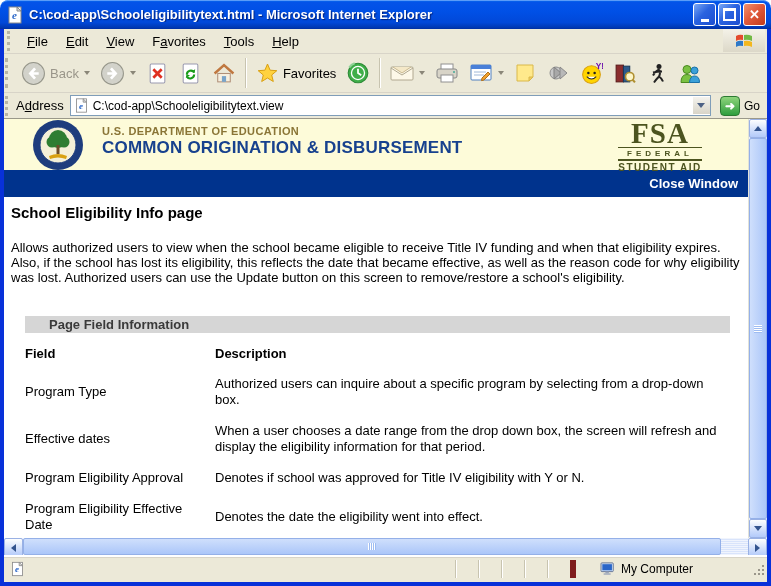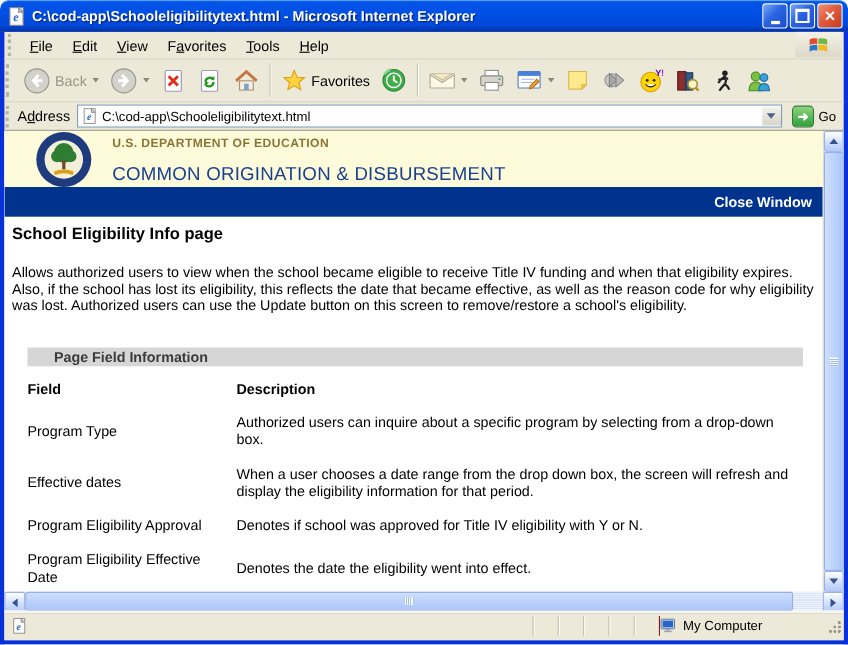--- a/index.html
+++ b/index.html
@@ -51,21 +51,21 @@
 
   
   .viewport{flex:1;display:flex;min-height:0;border-top:1px solid #9a988a;}
   .pagearea{flex:1;background:#fff;overflow:hidden;display:flex;flex-direction:column;min-width:0;}
 
   
   .banner{height:51px;background:#fdfbd9;position:relative;flex:none;}
   .seal{position:absolute;left:28px;top:0;width:52px;height:52px;}
   .banner-text{position:absolute;left:98px;top:6px;}
   .agency{font-size:11px;font-weight:bold;color:#8a7536;letter-spacing:.4px;}
-  .appname{font-size:17px;font-weight:normal;color:#17418e;margin-top:12px;letter-spacing:.2px;}
+  .appname{font-size:17px;font-weight:bold;color:#17418e;margin-top:1px;letter-spacing:.2px;}
   .fsa{position:absolute;right:46px;top:1px;width:84px;text-align:center;color:#4c541f;}
   .fsa-big{font-family:"Liberation Serif",serif;font-weight:bold;font-size:29px;line-height:26px;letter-spacing:1px;}
   .fsa-l1{font-size:8px;font-weight:bold;letter-spacing:4px;border-top:1px solid #4c541f;border-bottom:2px solid #4c541f;padding:1px 0;margin-top:1px;}
   .fsa-l2{font-size:10px;font-weight:bold;letter-spacing:1.5px;margin-top:1px;}
 
   
   .navbar{height:27px;background:#00338d;color:#fff;display:flex;align-items:center;justify-content:flex-end;padding-right:10px;flex:none;}
   .close-window{font-size:13px;font-weight:bold;color:#fff;cursor:pointer;}
 
   
@@ -96,21 +96,21 @@
   .htrack{flex:1;position:relative;}
   .hthumb{position:absolute;left:0;top:0;bottom:0;width:96%;background:linear-gradient(180deg,#cfdffc,#abc6f9);border:1px solid #94b0e8;border-radius:2px;}
   .grip-h{position:absolute;top:4px;bottom:4px;left:50%;width:8px;transform:translateX(-50%);
     background:repeating-linear-gradient(90deg,#fff 0 1px,#9ebcf2 1px 2px);}
 
   
   .statusbar{height:26px;flex:none;background:#ece9d8;border-top:1px solid #fff;box-shadow:inset 0 1px 0 #fff,inset 0 2px 0 #d8d4c8;
     display:flex;align-items:center;padding:0 2px 0 6px;}
   .status-main{flex:1;display:flex;align-items:center;gap:4px;}
   .spane{width:22px;height:18px;border-left:1px solid #c8c4b0;box-shadow:1px 0 0 #fff inset;}
-  .spane-mc{width:150px;height:18px;border-left:1px solid #7f1d1d;display:flex;align-items:center;gap:5px;padding-left:0;}
+  .spane-mc{width:150px;height:18px;border-left:6px solid #7f1d1d;display:flex;align-items:center;gap:5px;padding-left:24px;}
   .spane-mc span{font-size:12px;color:#000;}
   .resize-grip{width:13px;height:13px;margin-left:2px;background:
     radial-gradient(circle at 3px 11px,#9a968a 1.2px,transparent 1.5px),
     radial-gradient(circle at 7px 11px,#9a968a 1.2px,transparent 1.5px),
     radial-gradient(circle at 11px 11px,#9a968a 1.2px,transparent 1.5px),
     radial-gradient(circle at 7px 7px,#9a968a 1.2px,transparent 1.5px),
     radial-gradient(circle at 11px 7px,#9a968a 1.2px,transparent 1.5px),
     radial-gradient(circle at 11px 3px,#9a968a 1.2px,transparent 1.5px);}
   svg{display:block;}
 </style>
@@ -322,21 +322,21 @@
       <span class="gripper"></span>
       <span class="addr-label">A<u>d</u>dress</span>
       <span class="addr-input">
         <span style="margin-right:4px;">
           <svg width="15" height="15" viewBox="0 0 18 18">
               <rect x="3" y="1" width="12" height="16" fill="#fff" stroke="#8a8a8a"></rect>
               <path d="M11 1 L15 5 L11 5 Z" fill="#d8d8d8" stroke="#8a8a8a"></path>
               <text x="8.5" y="13" font-size="11" font-weight="bold" font-style="italic" fill="#2a66c8" text-anchor="middle" font-family="serif">e</text>
             </svg>
         </span>
-        <span class="txt">C:\cod-app\Schooleligibilitytext.html</span>
+        <span class="txt">C:\cod-app\Schooleligibilitytext.view</span>
         <span class="addr-drop">
             <span class="arr"></span>
           </span>
       </span>
       <span class="go-btn">
         <span class="go-ic">➜</span>
         <span class="go-txt">Go</span>
       </span>
     </div>
 
@@ -352,20 +352,25 @@
                 <circle cx="20" cy="23" r="5.5" fill="#2e7d32"></circle>
                 <circle cx="32" cy="23" r="5.5" fill="#2e7d32"></circle>
                 <rect x="24.5" y="26" width="3" height="9" fill="#6d4c2a"></rect>
                 <path d="M17 37 Q26 33 35 37 L34 40 Q26 37 18 40 Z" fill="#d9a012"></path>
               </svg>
           </span>
           <span class="banner-text">
             <div class="agency">U.S. DEPARTMENT OF EDUCATION</div>
             <div class="appname">COMMON ORIGINATION &amp; DISBURSEMENT</div>
           </span>
+          <span class="fsa">
+            <div class="fsa-big">FSA</div>
+            <div class="fsa-l1">FEDERAL</div>
+            <div class="fsa-l2">STUDENT AID</div>
+          </span>
         </div>
 
         <div class="navbar">
           <span class="close-window">Close Window</span>
         </div>
 
         <div class="pagebody">
           <div class="page-heading">School Eligibility Info page</div>
           <div class="intro">Allows authorized users to view when the school became eligible to receive Title IV funding and when that eligibility expires. Also, if the school has lost its eligibility, this reflects the date that became effective, as well as the reason code for why eligibility was lost. Authorized users can use the Update button on this screen to remove/restore a school's eligibility.</div>
 

